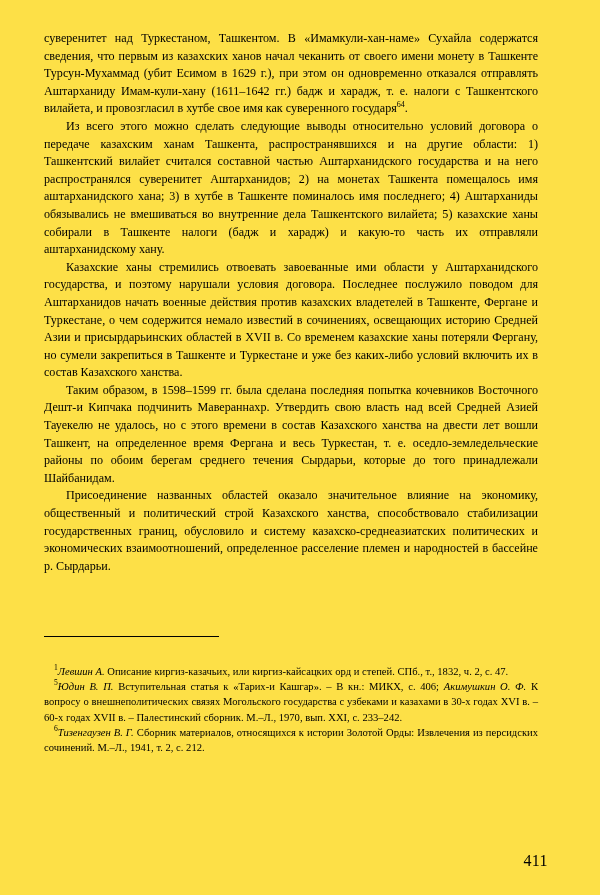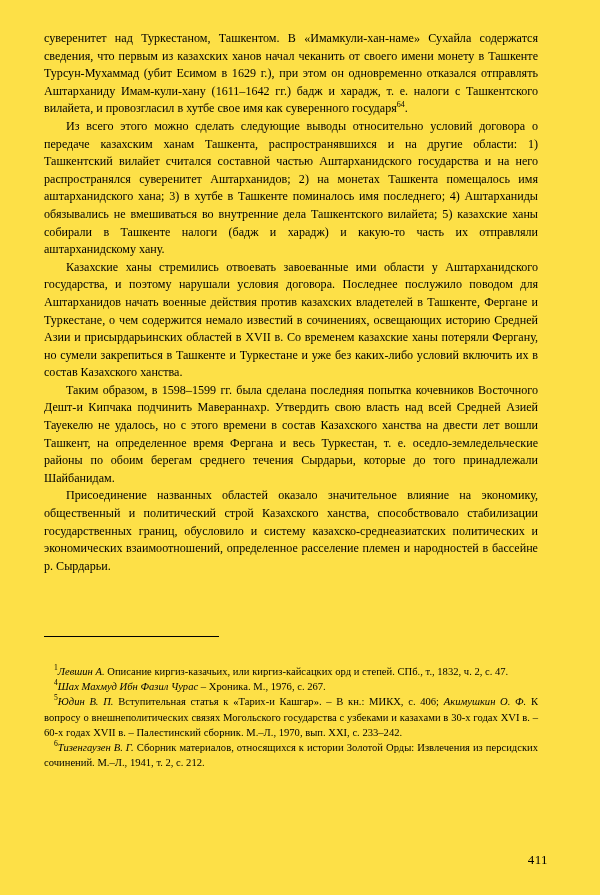--- a/index.html
+++ b/index.html
@@ -61,21 +61,21 @@
     vertical-align: super;
     line-height: 0;
   }
   .it {
     font-style: italic;
   }
   .pageno {
     position: absolute;
     right: 52px;
     top: 852px;
-    font-size: 13px;
+    font-size: 16px;
     letter-spacing: 0.4px;
   }
   .watermark {
     position: absolute;
     right: 4px;
     top: 300px;
     width: 18px;
     height: 300px;
     font-family: "Liberation Sans", sans-serif;
     font-size: 9.6px;
@@ -104,21 +104,20 @@
     <p class="para indent">Из всего этого можно сделать следующие выводы относительно условий договора о передаче казахским ханам Ташкента, распространявшихся и на другие области: 1) Ташкентский вилайет считался составной частью Аштарханидского государства и на него распространялся суверенитет Аштарханидов; 2) на монетах Ташкента помещалось имя аштарханидского хана; 3) в хутбе в Ташкенте поминалось имя последнего; 4) Аштарханиды обязывались не вмешиваться во внутренние дела Ташкентского вилайета; 5) казахские ханы собирали в Ташкенте налоги (бадж и харадж) и какую-то часть их отправляли аштарханидскому хану.</p>
     <p class="para indent">Казахские ханы стремились отвоевать завоеванные ими области у Аштарханидского государства, и поэтому нарушали условия договора. Последнее послужило поводом для Аштарханидов начать военные действия против казахских владетелей в Ташкенте, Фергане и Туркестане, о чем содержится немало известий в сочинениях, освещающих историю Средней Азии и присырдарьинских областей в XVII в. Со временем казахские ханы потеряли Фергану, но сумели закрепиться в Ташкенте и Туркестане и уже без каких-либо условий включить их в состав Казахского ханства.</p>
     <p class="para indent">Таким образом, в 1598–1599 гг. была сделана последняя попытка кочевников Восточного Дешт-и Кипчака подчинить Мавераннахр. Утвердить свою власть над всей Средней Азией Тауекелю не удалось, но с этого времени в состав Казахского ханства на двести лет вошли Ташкент, на определенное время Фергана и весь Туркестан, т. е. оседло-земледельческие районы по обоим берегам среднего течения Сырдарьи, которые до того принадлежали Шайбанидам.</p>
     <p class="para indent">Присоединение названных областей оказало значительное влияние на экономику, общественный и политический строй Казахского ханства, способствовало стабилизации государственных границ, обусловило и систему казахско-среднеазиатских политических и экономических взаимоотношений, определенное расселение племен и народностей в бассейне р. Сырдарьи.</p>
   </div>
 
   <div class="rule"></div>
 
   <div class="notes">
     <p class="note"><sup>1</sup><span class="it">Левшин А.</span> <span>Описание киргиз-казачьих, или киргиз-кайсацких орд и степей. СПб., т., 1832, ч. 2, с. 47.</span></p>
-    <p class="note"><sup>4</sup><span class="it">Шах Махмуд Ибн Фазил Чурас</span> <span>– Хроника. М., 1976, с. 267.</span></p>
     <p class="note"><sup>5</sup><span class="it">Юдин В. П.</span> <span>Вступительная статья к «Тарих-и Кашгар». – В кн.: МИКХ, с. 406;</span> <span class="it">Акимушкин О. Ф.</span> <span>К вопросу о внешнеполитических связях Могольского государства с узбеками и казахами в 30-х годах XVI в. – 60-х годах XVII в. – Палестинский сборник. М.–Л., 1970, вып. XXI, с. 233–242.</span></p>
     <p class="note"><sup>6</sup><span class="it">Тизенгаузен В. Г.</span> <span>Сборник материалов, относящихся к истории Золотой Орды: Извлечения из персидских сочинений. М.–Л., 1941, т. 2, с. 212.</span></p>
   </div>
 
   <div class="pageno">411</div>
 
   <div class="watermark">
       <span class="watermark-inner">Created by free version of 2PDF</span>
     </div>
 

